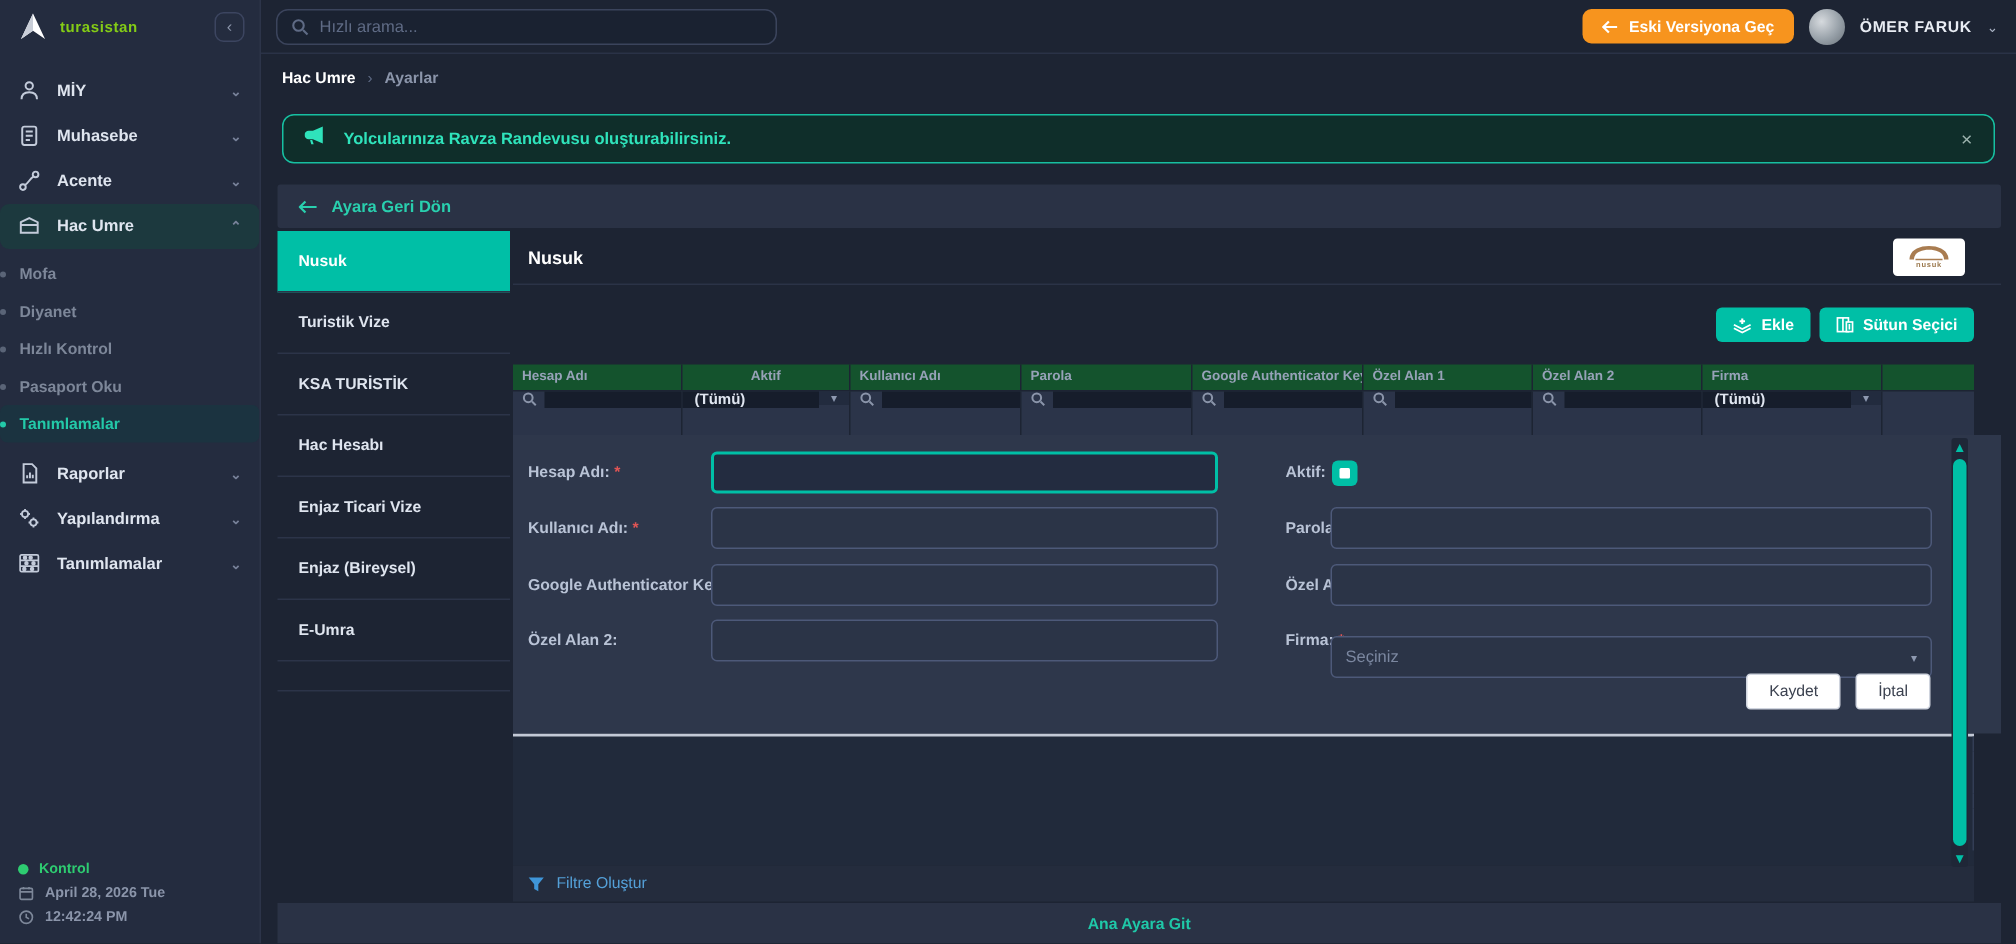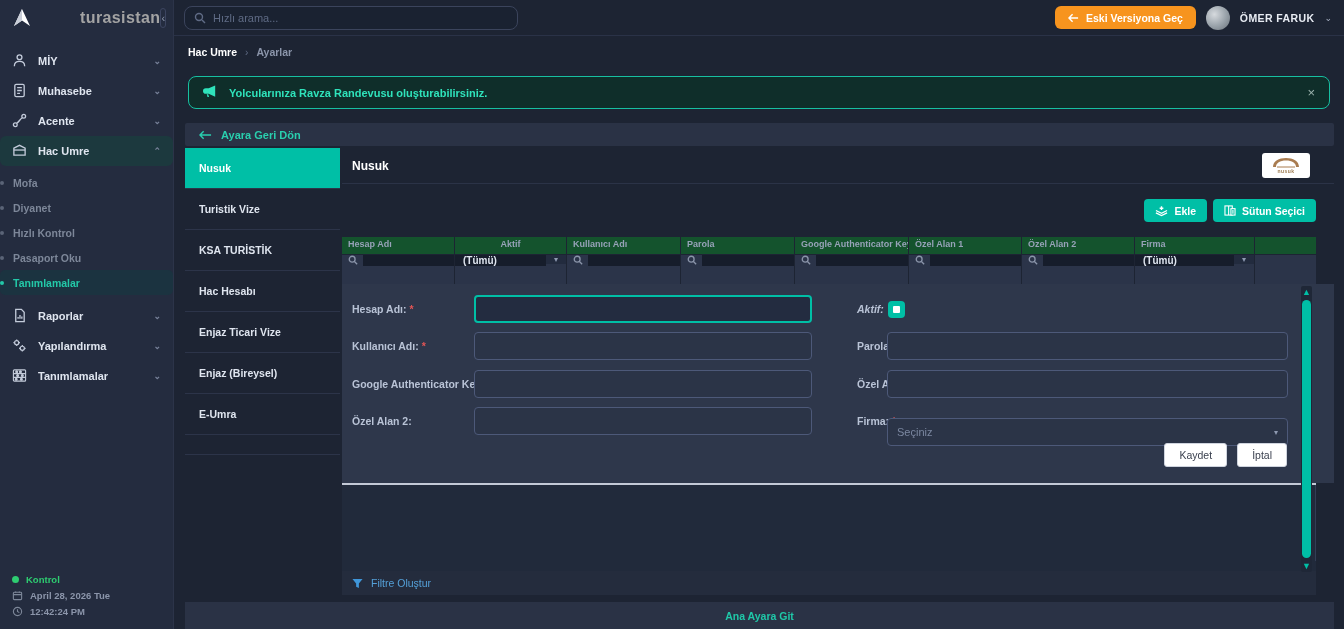--- a/index.html
+++ b/index.html
@@ -5,21 +5,21 @@
   * { margin:0; padding:0; box-sizing:border-box; }
   html,body { width:1344px; height:629px; overflow:hidden; background:#1d2433;
     font-family:"Liberation Sans", sans-serif; }
   .app { display:flex; width:1344px; height:629px; }
 
   
   .sidebar { width:174px; background:#242c3f; border-right:1px solid #2c3449;
     display:flex; flex-direction:column; }
   .logo-row { height:36px; display:flex; align-items:center; padding:0 10px 0 12px; flex:none; }
   .logo-icon { width:20px; height:20px; margin-right:8px; flex:none; }
-  .logo-text { color:#a3a3a3; font-weight:bold; font-size:16px; letter-spacing:.4px;margin-left:40px; }
+  .logo-text { color:#84cc16; font-weight:bold; font-size:10px; letter-spacing:.4px; }
   .collapse-btn { margin-left:auto; width:20px; height:20px; border:1px solid #3c4560;
     border-radius:6px; color:#8b95aa; font-size:11px; display:flex; align-items:center;
     justify-content:center; background:transparent; cursor:pointer; }
   .menu { flex:1; padding-top:10px; overflow:hidden; }
   .menu-item { height:30px; display:flex; align-items:center; padding:0 12px;
     color:#dfe5ef; font-size:11px; font-weight:bold; cursor:pointer; }
   .mi-icon { width:16px; height:16px; margin-right:10px; color:#c3cbda; flex:none; }
   .mi-icon svg { display:block; }
   .chev { margin-left:auto; color:#78829a; font-size:9px; }
   .menu-item.parent-active { background:#1c393e; border-radius:6px; }
@@ -63,21 +63,21 @@
 
   .banner { margin:8px 14px 0; height:33px; flex:none; border:1px solid #17bfa1;
     background:#0f2e2a; border-radius:8px; display:flex; align-items:center;
     padding:0 14px; gap:11px; }
   .banner-icon { color:#2fe3bb; flex:none; }
   .banner-text { color:#2fe3bb; font-weight:bold; font-size:11px; }
   .banner-close { margin-left:auto; color:#9cb3ae; font-size:13px; cursor:pointer;
     background:none; border:none; font-family:inherit; }
 
   .content { margin:14px 10px 0 11px; flex:1; display:flex; flex-direction:column; min-height:0; }
-  .back-bar { height:23px; flex:none; background:#2a3245; border-radius:2px;
+  .back-bar { height:29px; flex:none; background:#2a3245; border-radius:2px;
     display:flex; align-items:center; gap:9px; padding:8px 14px; color:#29cfae;
     font-size:11px; font-weight:bold; cursor:pointer; }
 
   .settings-layout { margin-top:2px; flex:1; display:flex; min-height:0; }
   .tabs-col { width:155px; flex:none; display:flex; flex-direction:column; }
   .tab { height:41px; flex:none; display:flex; align-items:center; padding:0 14px;
     color:#dfe5ef; font-size:10.5px; font-weight:bold; border-bottom:1px solid #2c3449;
     cursor:pointer; }
   .tab.active { background:#00bfa6; color:#fff; }
   .tabs-filler { flex:1; border-bottom:1px solid #2c3449; height:20px; max-height:20px; }
@@ -489,21 +489,21 @@
                 <span class="f-select">(Tümü)</span>
                 <span class="f-arrow">▾</span>
               </div>
               <div class="f-cell"></div>
             </div>
           </div>
 
           <div class="form-area">
             <span class="f-label" style="left:10px; top:11px;"><span>Hesap Adı:</span><span class="req">*</span></span>
             <input class="form-input focused" style="left: 132px; top: 11px; width: 338px;" type="text">
-            <span class="f-label" style="left:515px; top:11px;font-style:italic;">Aktif:</span>
+            <span class="f-label" style="left:515px; top:11px;">Aktif:</span>
             <span class="checkbox" style="left:546px; top:17px;">
                 <span class="inner"></span>
               </span>
 
             <span class="f-label" style="left:10px; top:48px;"><span>Kullanıcı Adı:</span><span class="req">*</span></span>
             <input class="form-input" style="left: 132px; top: 48px; width: 338px;" type="text">
             <span class="f-label" style="left:515px; top:48px;"><span>Parola:</span><span class="req">*</span></span>
             <input class="form-input" style="left: 545px; top: 48px; width: 401px;" type="text">
 
             <span class="f-label" style="left:10px; top:86px;">Google Authenticator Key:</span>

